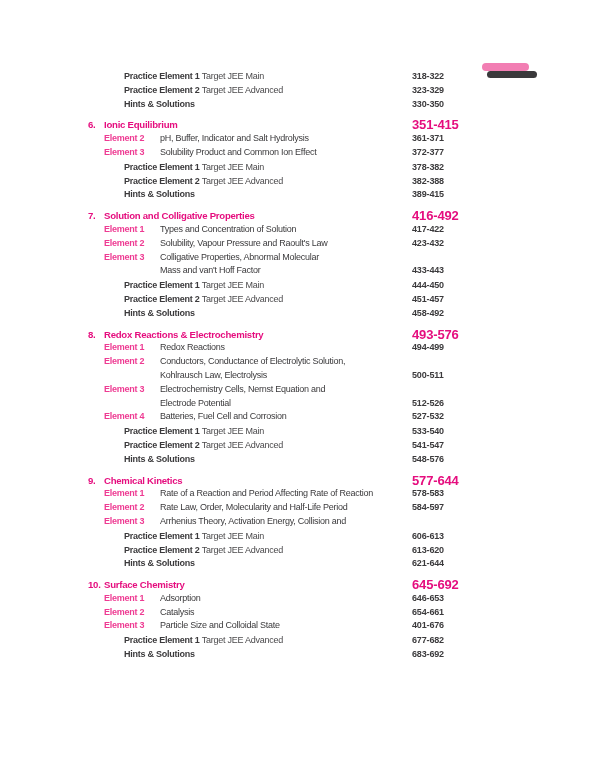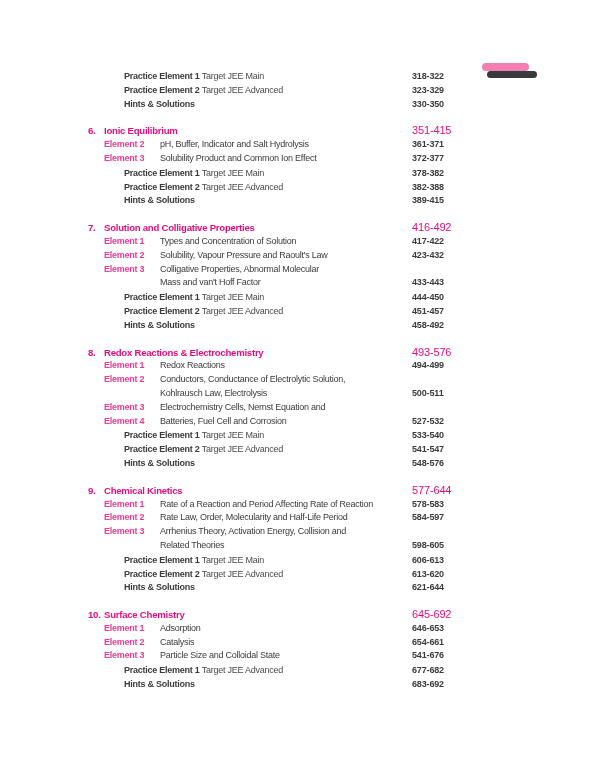--- a/index.html
+++ b/index.html
@@ -16,31 +16,31 @@
   .bar-dark { left: 487px; top: 70.5px; width: 50px; height: 7.5px; background: var(--bar-dark); }
 
   .toc {
     position: absolute; left: 88px; top: 70px; width: 478px;
     font-size: 9px; letter-spacing: -0.25px;
     color: var(--text);
   }
   .row { position: relative; height: 13.8px; line-height: 13.8px; white-space: nowrap; }
   .indent { padding-left: 16px; }
   .cont { padding-left: 72px; }
-  .gap-lg { margin-top: 13px; }
+  .gap-lg { margin-top: 7px; }
   .gap-sm { margin-top: 1px; }
 
   .chapter-heading { font-size: 9.6px; font-weight: 700; color: var(--magenta); }
   .num { display: inline-block; width: 16px; }
 
   .pages {
     position: absolute; left: 324px; top: 0;
     font-weight: 600; letter-spacing: -0.15px; color: var(--text);
   }
-  .chapter-heading .pages { color: var(--magenta); font-weight: 400; font-size: 11px; }
+  .chapter-heading .pages { color: var(--magenta); font-weight: 700; font-size: 13px; }
 
   .el-label { display: inline-block; width: 56px; font-weight: 700; color: var(--pink-label); }
   .el-desc { color: var(--text); }
   .bold { font-weight: 700; color: var(--text); padding-left: 20px; }
   .target { color: var(--text-light); }
 </style>
 </head>
 <body style="--magenta: #E50D7E; --pink-label: #EE3A92; --text: #3B3A3C; --text-light: #4B4A4C; --bar-pink: #F27EB3; --bar-dark: #3A393B; --page-bg: #FFFFFF;">
 
 <div class="page">
@@ -62,32 +62,32 @@
       <div class="row indent"><span class="el-label">Element 3</span><span class="el-desc">Colligative Properties, Abnormal Molecular</span></div>
       <div class="row cont"><span class="el-desc">Mass and van't Hoff Factor</span><span class="pages">433-443</span></div>
       <div class="row indent gap-sm"><span class="bold">Practice Element 1</span> <span class="target">Target JEE Main</span><span class="pages">444-450</span></div>
       <div class="row indent"><span class="bold">Practice Element 2</span> <span class="target">Target JEE Advanced</span><span class="pages">451-457</span></div>
       <div class="row indent"><span class="bold">Hints &amp; Solutions</span><span class="pages">458-492</span></div>
       <div class="row chapter-heading gap-lg"><span class="num">8.</span><span class="title">Redox Reactions &amp; Electrochemistry</span><span class="pages">493-576</span></div>
       <div class="row indent"><span class="el-label">Element 1</span><span class="el-desc">Redox Reactions</span><span class="pages">494-499</span></div>
       <div class="row indent"><span class="el-label">Element 2</span><span class="el-desc">Conductors, Conductance of Electrolytic Solution,</span></div>
       <div class="row cont"><span class="el-desc">Kohlrausch Law, Electrolysis</span><span class="pages">500-511</span></div>
       <div class="row indent"><span class="el-label">Element 3</span><span class="el-desc">Electrochemistry Cells, Nernst Equation and</span></div>
+      <div class="row cont"><span class="el-desc">Electrode Potential</span><span class="pages">512-526</span></div>
       <div class="row indent"><span class="el-label">Element 4</span><span class="el-desc">Batteries, Fuel Cell and Corrosion</span><span class="pages">527-532</span></div>
       <div class="row indent gap-sm"><span class="bold">Practice Element 1</span> <span class="target">Target JEE Main</span><span class="pages">533-540</span></div>
       <div class="row indent"><span class="bold">Practice Element 2</span> <span class="target">Target JEE Advanced</span><span class="pages">541-547</span></div>
       <div class="row indent"><span class="bold">Hints &amp; Solutions</span><span class="pages">548-576</span></div>
       <div class="row chapter-heading gap-lg"><span class="num">9.</span><span class="title">Chemical Kinetics</span><span class="pages">577-644</span></div>
       <div class="row indent"><span class="el-label">Element 1</span><span class="el-desc">Rate of a Reaction and Period Affecting Rate of Reaction</span><span class="pages">578-583</span></div>
       <div class="row indent"><span class="el-label">Element 2</span><span class="el-desc">Rate Law, Order, Molecularity and Half-Life Period</span><span class="pages">584-597</span></div>
       <div class="row indent"><span class="el-label">Element 3</span><span class="el-desc">Arrhenius Theory, Activation Energy, Collision and</span></div>
-      <div class="row cont"><span class="el-desc">Related Theories</span><span class="pages">598-605</span></div>
       <div class="row indent gap-sm"><span class="bold">Practice Element 1</span> <span class="target">Target JEE Main</span><span class="pages">606-613</span></div>
       <div class="row indent"><span class="bold">Practice Element 2</span> <span class="target">Target JEE Advanced</span><span class="pages">613-620</span></div>
       <div class="row indent"><span class="bold">Hints &amp; Solutions</span><span class="pages">621-644</span></div>
       <div class="row chapter-heading gap-lg"><span class="num">10.</span><span class="title">Surface Chemistry</span><span class="pages">645-692</span></div>
       <div class="row indent"><span class="el-label">Element 1</span><span class="el-desc">Adsorption</span><span class="pages">646-653</span></div>
       <div class="row indent"><span class="el-label">Element 2</span><span class="el-desc">Catalysis</span><span class="pages">654-661</span></div>
-      <div class="row indent"><span class="el-label">Element 3</span><span class="el-desc">Particle Size and Colloidal State</span><span class="pages">541-676</span></div>
+      <div class="row indent"><span class="el-label">Element 3</span><span class="el-desc">Particle Size and Colloidal State</span><span class="pages">401-676</span></div>
       <div class="row indent gap-sm"><span class="bold">Practice Element 1</span> <span class="target">Target JEE Advanced</span><span class="pages">677-682</span></div>
       <div class="row indent"><span class="bold">Hints &amp; Solutions</span><span class="pages">683-692</span></div>
     </div>
 </div>
 
 </body></html>

